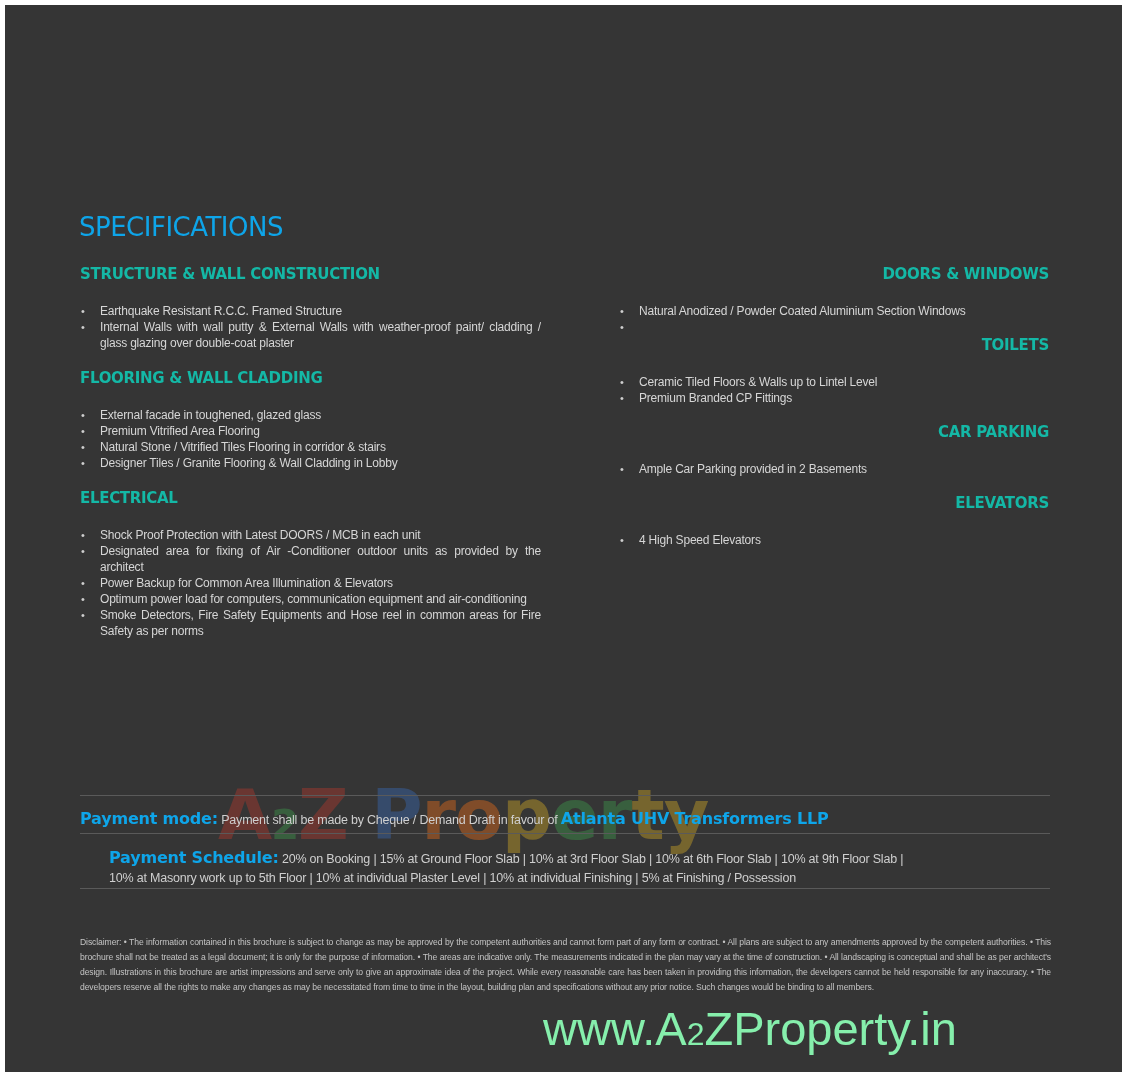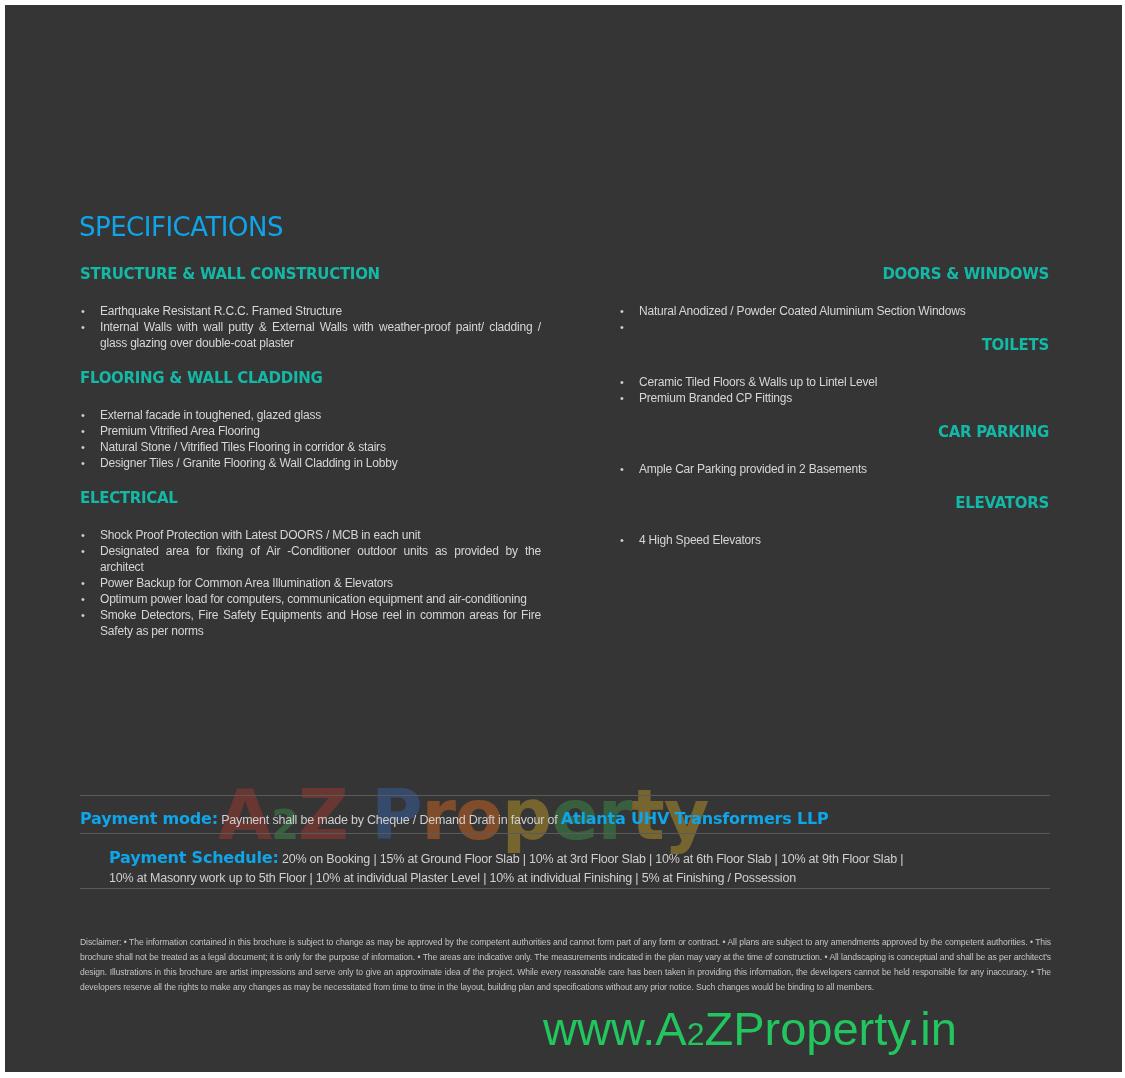--- a/index.html
+++ b/index.html
@@ -70,21 +70,21 @@
     .payment-mode { top: 804px; }
     .payment-schedule { top: 843px; width: 970px; margin-left: 29px; }
     .disclaimer {
       position: absolute; left: 75px; top: 921px; width: 971px;
       font-size: 8.6px; line-height: 15px; color: #c4c4c4;
       text-align: justify; letter-spacing: -0.1px;
     }
     .site-url {
       position: absolute; left: 538px; top: 996px;
       font-family: "Liberation Sans", sans-serif; font-size: 47px;
-      color: #22c55e; letter-spacing: 0px; white-space: nowrap;
+      color: #86efac; letter-spacing: 0px; white-space: nowrap;
     }
     .site-url .small2 { font-size: 32px; }
   </style>
 </head>
 <body>
 
 <div class="page">
 
   <h1 class="title">SPECIFICATIONS</h1>
 

